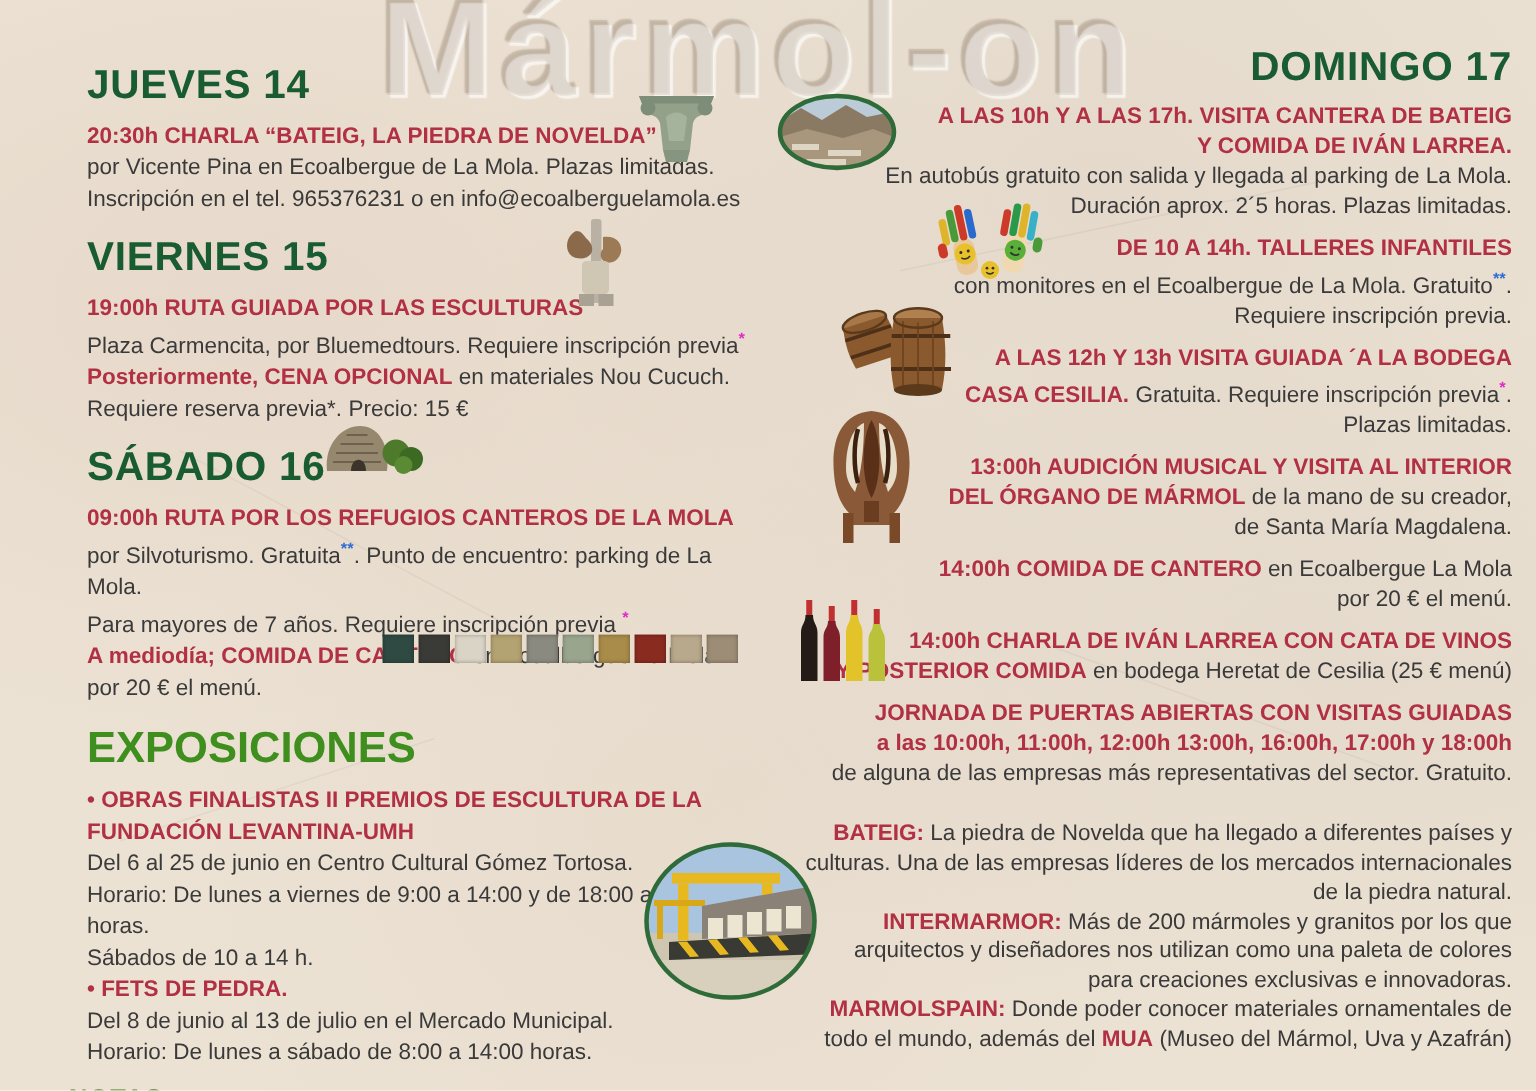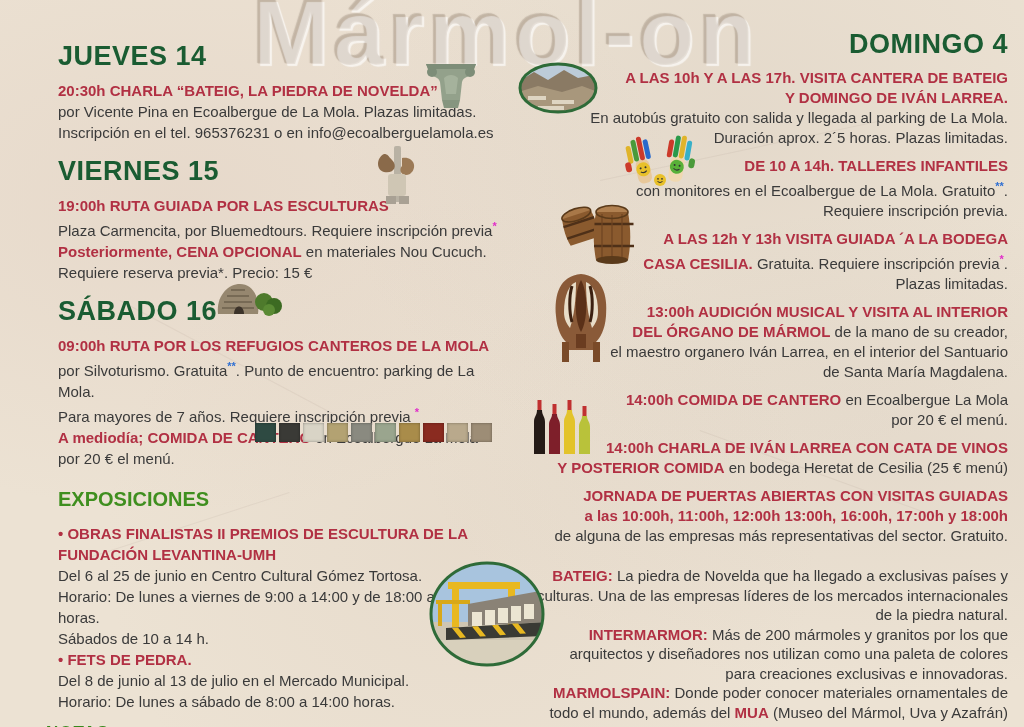--- a/index.html
+++ b/index.html
@@ -16,21 +16,21 @@
   .vein{position:absolute;background:rgba(150,130,120,0.10);transform-origin:0 0;}
   .watermark{
     position:absolute;left:252px;top:-20px;font-size:92px;font-weight:bold;letter-spacing:4px;
     color:rgba(176,160,142,0.22);
     text-shadow:2px 2px 1px rgba(255,255,255,0.65), -1px -1px 1px rgba(110,92,76,0.28);
     white-space:nowrap;
   }
   .col-left{position:absolute;left:46px;top:28px;width:466px;font-size:15px;line-height:21px;}
   .col-right{position:absolute;left:520px;top:28px;width:488px;font-size:15px;line-height:20px;text-align:right;}
   .h-day{font-size:27px;line-height:32px;font-weight:bold;color:#1a5c32;letter-spacing:0.5px;margin:0 0 8px 0;}
-  .h-expo{font-size:20px;line-height:34px;font-weight:bold;color:#3f8f1f;margin:0 0 7px 0;}
+  .h-expo{font-size:29px;line-height:34px;font-weight:bold;color:#3f8f1f;margin:0 0 7px 0;}
   .sec{margin:12px;}
   .mt{margin-top:11px;}
   .mt2{margin-top:13px;}
   p{margin:0;}
   .r{color:#b13043;font-weight:bold;}
   .b{color:#3a3a3a;}
   .ms{color:#e02cc8;font-weight:bold;}
   .bs{color:#2f6fd2;font-weight:bold;}
   .sup{vertical-align:super;font-size:11px;}
   .notas{font-size:13.5px;line-height:18px;margin-top:8px;}
@@ -110,66 +110,65 @@
       <span class="swatch" style="background: rgb(179, 162, 114);"></span>
       <span class="swatch" style="background: rgb(138, 138, 128);"></span>
       <span class="swatch" style="background: rgb(154, 165, 142);"></span>
       <span class="swatch" style="background: rgb(169, 140, 74);"></span>
       <span class="swatch" style="background: rgb(138, 43, 32);"></span>
       <span class="swatch" style="background: rgb(185, 169, 140);"></span>
       <span class="swatch" style="background: rgb(157, 141, 118);"></span>
     </div>
 
   <div class="col-right">
-    <h1 class="h-day">DOMINGO 4</h1>
+    <h1 class="h-day">DOMINGO 17</h1>
 
     <div class="ev">
       <p><span class="r">A LAS 10h Y A LAS 17h. VISITA CANTERA DE BATEIG</span></p>
-      <p><span class="r">Y DOMINGO DE IVÁN LARREA.</span></p>
+      <p><span class="r">Y COMIDA DE IVÁN LARREA.</span></p>
       <p><span class="b">En autobús gratuito con salida y llegada al parking de La Mola.</span></p>
       <p><span class="b">Duración aprox. 2´5 horas. Plazas limitadas.</span></p>
     </div>
 
     <div class="ev">
       <p><span class="r">DE 10 A 14h. TALLERES INFANTILES</span></p>
       <p><span class="b">con monitores en el Ecoalbergue de La Mola. Gratuito</span><span class="bs sup">**</span><span class="b">.</span></p>
       <p><span class="b">Requiere inscripción previa.</span></p>
     </div>
 
     <div class="ev">
       <p><span class="r">A LAS 12h Y 13h VISITA GUIADA ´A LA BODEGA</span></p>
       <p><span class="r">CASA  CESILIA.</span><span class="b"> Gratuita. Requiere inscripción previa</span><span class="ms sup">*</span><span class="b">.</span></p>
       <p><span class="b">Plazas limitadas.</span></p>
     </div>
 
     <div class="ev">
       <p><span class="r">13:00h AUDICIÓN MUSICAL Y VISITA AL INTERIOR</span></p>
       <p><span class="r">DEL ÓRGANO DE MÁRMOL</span><span class="b"> de la mano de su creador,</span></p>
-      <p><span class="b">el maestro organero Iván Larrea, en el interior del Santuario</span></p>
       <p><span class="b">de Santa María Magdalena.</span></p>
     </div>
 
     <div class="ev">
       <p><span class="r">14:00h COMIDA DE CANTERO</span><span class="b"> en Ecoalbergue La Mola</span></p>
       <p><span class="b">por 20 € el menú.</span></p>
     </div>
 
     <div class="ev">
       <p><span class="r">14:00h CHARLA DE IVÁN LARREA CON CATA DE VINOS</span></p>
       <p><span class="r">Y POSTERIOR COMIDA</span><span class="b"> en bodega Heretat de Cesilia (25 € menú)</span></p>
     </div>
 
     <div class="ev" style="margin-bottom:21px;">
       <p><span class="r">JORNADA DE PUERTAS ABIERTAS CON VISITAS GUIADAS</span></p>
       <p><span class="r">a las 10:00h, 11:00h, 12:00h 13:00h, 16:00h, 17:00h y 18:00h</span></p>
       <p><span class="b">de alguna de las empresas más representativas del sector. Gratuito.</span></p>
     </div>
 
     <div>
-      <p class="tight"><span class="r">BATEIG:</span><span class="b"> La piedra de Novelda que ha llegado a exclusivas países y</span></p>
+      <p class="tight"><span class="r">BATEIG:</span><span class="b"> La piedra de Novelda que ha llegado a diferentes países y</span></p>
       <p class="tight"><span class="b">culturas. Una de las empresas líderes de los mercados internacionales</span></p>
       <p class="tight"><span class="b">de la piedra natural.</span></p>
     </div>
 
     <div>
       <p class="tight"><span class="r">INTERMARMOR:</span><span class="b"> Más de 200 mármoles y granitos por los que</span></p>
       <p class="tight"><span class="b">arquitectos  y diseñadores nos utilizan como una paleta de colores</span></p>
       <p class="tight"><span class="b">para creaciones exclusivas e innovadoras.</span></p>
     </div>
 

